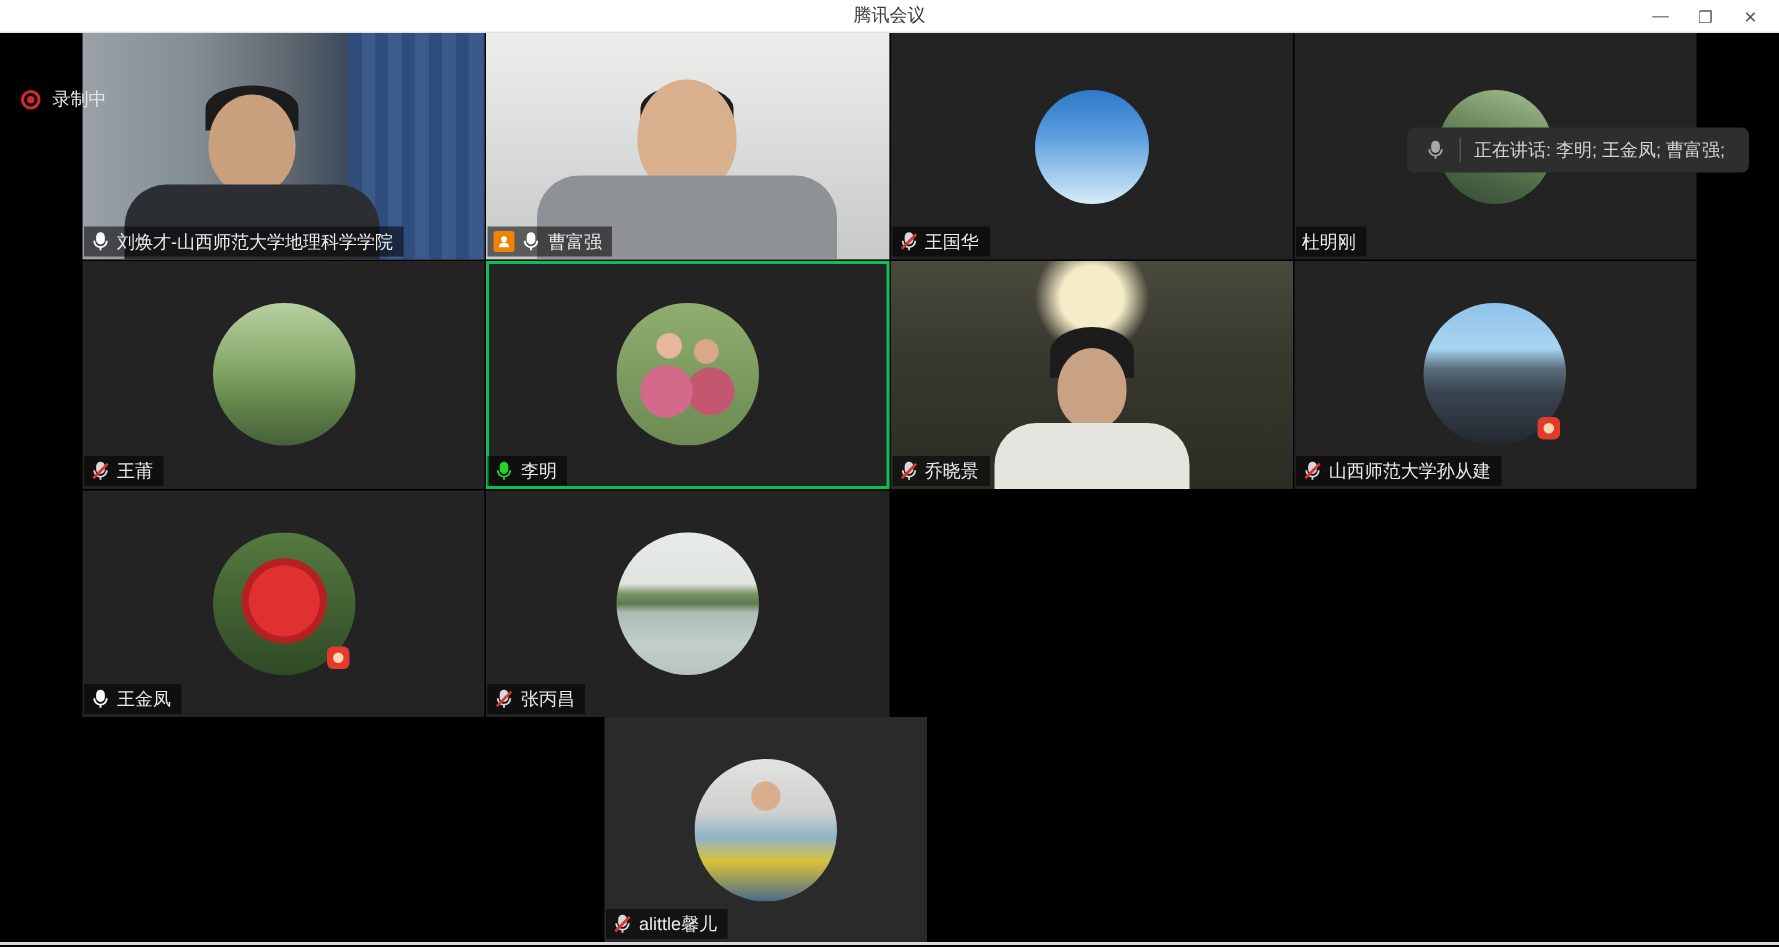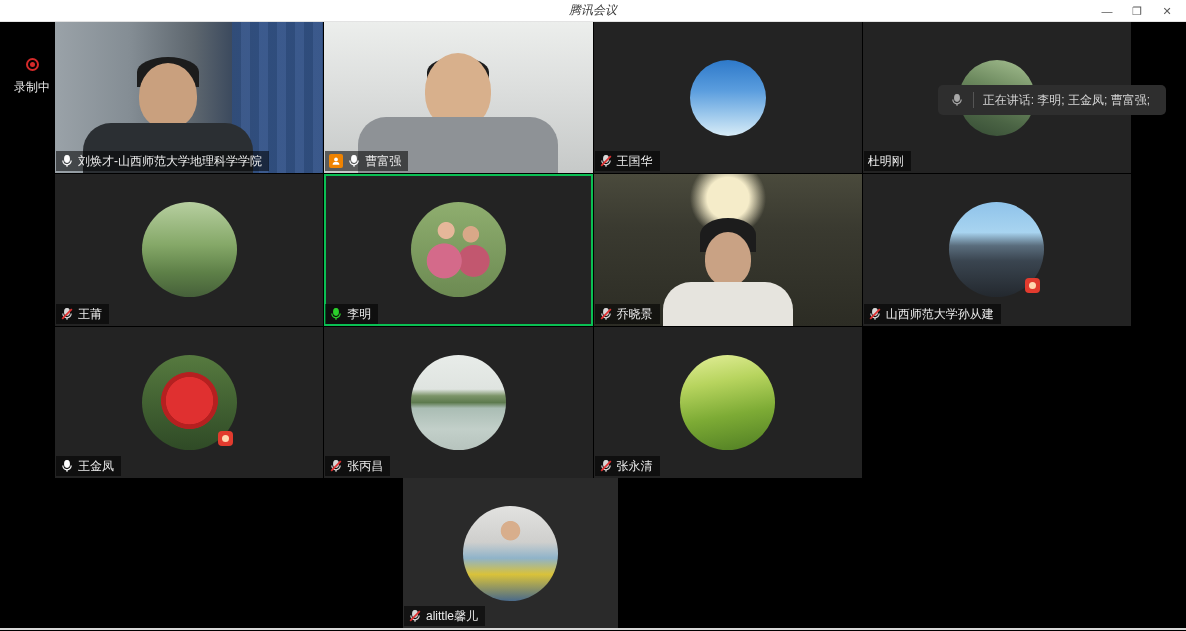--- a/index.html
+++ b/index.html
@@ -2,21 +2,21 @@
 <html><head>
 <meta charset="utf-8">
 <style>
   * { margin:0; padding:0; box-sizing:border-box; }
   html,body { width:1186px; height:631px; overflow:hidden; background:#000;
               font-family:"Liberation Sans","DejaVu Sans",sans-serif; }
 
   
   .titlebar { position:relative; height:22px; background:#ffffff; display:flex;
               align-items:center; justify-content:center; border-bottom:1px solid #e3e3e3; }
-  .titlebar .title { font-size:12px; color:#3a3a3a;font-style:italic; }
+  .titlebar .title { font-size:12px; color:#3a3a3a; }
   .win-controls { position:absolute; right:4px; top:0; height:22px; display:flex; }
   .win-btn { width:30px; height:22px; display:flex; align-items:center; justify-content:center;
              font-size:11px; color:#5a5a5a; cursor:default; background:transparent; border:none; }
 
   
   .stage { position:relative; width:1186px; height:606px; background:#000; }
   .edge-strip { height:2px; background:#d9d9d9; }
 
   
   .grid { position:absolute; left:55px; top:0; width:1076px; height:456px;
@@ -79,21 +79,21 @@
   
   .name-label { position:absolute; left:1px; bottom:2px; display:flex; align-items:center; gap:4px;
                 background:rgba(0,0,0,0.55); color:#ececec; font-size:12px; line-height:16px;
                 padding:2px 7px 2px 4px; max-width:96%; white-space:nowrap; z-index:3; }
   .icon14 { width:14px; height:14px; flex:0 0 auto; }
   .host-badge { width:14px; height:14px; background:#f08300; border-radius:2px;
                 display:flex; align-items:center; justify-content:center; flex:0 0 auto; }
 
   
   .recording { position:absolute; left:14px; top:36px; display:flex; align-items:center; gap:8px;
-               z-index:5; background:none; border:none; cursor:default;flex-direction:column; }
+               z-index:5; background:none; border:none; cursor:default; }
   .rec-dot { width:13px; height:13px; border-radius:50%; border:2px solid #d42a2a;
              display:flex; align-items:center; justify-content:center; }
   .rec-dot::after { content:""; width:5px; height:5px; border-radius:50%; background:#d42a2a; }
   .recording span.txt { color:#e8e8e8; font-size:12px; }
 
   
   .speak-tip { position:absolute; right:20px; top:30px; height:30px; display:flex; align-items:center;
                gap:9px; background:#2e2e2e; border-radius:5px; padding:0 16px 0 12px; z-index:5;margin-top:33px; }
   .speak-tip .divider { width:1px; height:16px; background:#555; }
   .speak-tip .txt { color:#d6d6d6; font-size:12px; white-space:nowrap; }
@@ -276,32 +276,20 @@
         </div>
       <div class="name-label">
         <svg class="icon14" viewBox="0 0 16 16" fill="#d8d8d8" stroke="#d8d8d8">
             <use href="#mic-shape"></use>
              <line x1="2.5" y1="13.5" x2="13.5" y2="2.5" stroke="#e03131" stroke-width="2"></line>
           </svg>
         <span>张丙昌</span>
       </div>
     </div>
 
-    <div class="tile">
-      <div class="avatar-wrap">
-          <div class="avatar av-field"></div>
-        </div>
-      <div class="name-label">
-        <svg class="icon14" viewBox="0 0 16 16" fill="#d8d8d8" stroke="#d8d8d8">
-            <use href="#mic-shape"></use>
-             <line x1="2.5" y1="13.5" x2="13.5" y2="2.5" stroke="#e03131" stroke-width="2"></line>
-          </svg>
-        <span>张永清</span>
-      </div>
-    </div>
   </div>
 
   <div class="bottom-tile">
     <div class="avatar-wrap">
         <div class="avatar av-kid"></div>
       </div>
     <div class="name-label">
       <svg class="icon14" viewBox="0 0 16 16" fill="#d8d8d8" stroke="#d8d8d8">
           <use href="#mic-shape"></use>
            <line x1="2.5" y1="13.5" x2="13.5" y2="2.5" stroke="#e03131" stroke-width="2"></line>

